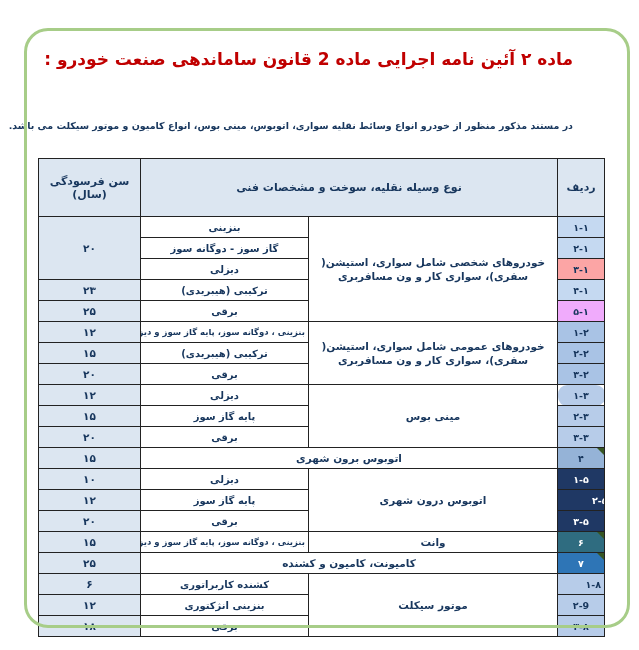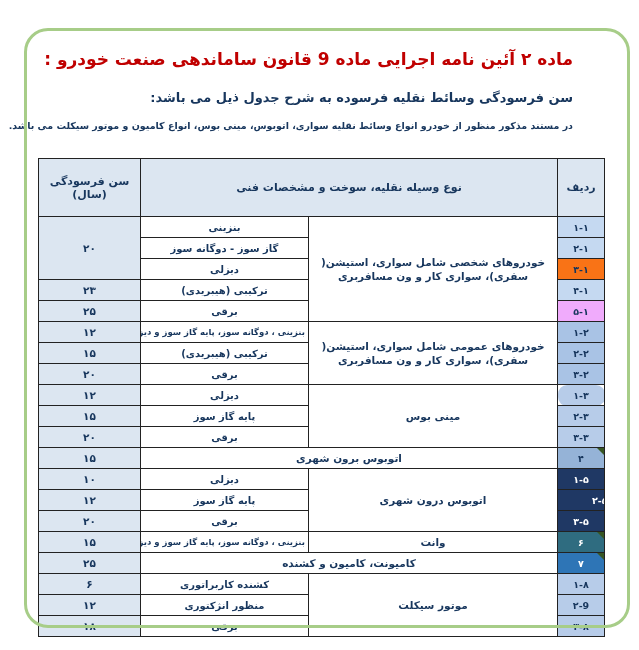--- a/index.html
+++ b/index.html
@@ -27,22 +27,21 @@
   td.radif{font-size:9.5px;direction:ltr;position:relative;}
   .marker{position:absolute;top:0;right:0;width:0;height:0;
           border-top:7px solid var(--marker_green);border-left:7px solid transparent;}
 </style>
 </head>
 <body>
 
 <div class="canvas">
   <div class="frame"></div>
 
-  <div class="title">ماده ۲ آئین نامه اجرایی ماده 9 قانون ساماندهی صنعت خودرو :</div>
-  <div class="subtitle">سن فرسودگی وسائط نقلیه فرسوده به شرح جدول ذیل می باشد:</div>
+  <div class="title">ماده ۲ آئین نامه اجرایی ماده 2 قانون ساماندهی صنعت خودرو :</div>
   <div class="note">در مستند مذکور منظور از خودرو انواع وسائط نقلیه سواری، اتوبوس، مینی بوس، انواع کامیون و موتور سیکلت می باشد.</div>
 
   <div class="table-wrap">
     <table>
       <colgroup>
           <col style="width:47px">
           <col style="width:249px">
           <col style="width:168px">
           <col style="width:102px">
         </colgroup>
@@ -57,21 +56,21 @@
         <td class="radif" style="background-color: rgb(197, 217, 241); color: rgb(23, 54, 93);">۱-۱</td>
         <td class="group" rowspan="5">خودروهای شخصی شامل سواری، استیشن( سفری)، سواری کار و ون مسافربری</td>
         <td class="fuel">بنزینی</td>
         <td class="age" rowspan="3">۲۰</td>
       </tr>
       <tr>
         <td class="radif" style="background-color: rgb(197, 217, 241); color: rgb(23, 54, 93);">۲-۱</td>
         <td class="fuel">گاز سوز - دوگانه سوز</td>
       </tr>
       <tr>
-        <td class="radif" style="background-color: #f97316; color: rgb(23, 54, 93); margin-top: 35px;">۳-۱</td>
+        <td class="radif" style="background-color: #fca5a5; color: rgb(23, 54, 93); margin-top: 35px;">۳-۱</td>
         <td class="fuel">دیزلی</td>
       </tr>
       <tr>
         <td class="radif" style="background-color: rgb(197, 217, 241); color: rgb(23, 54, 93);">۴-۱</td>
         <td class="fuel">ترکیبی (هیبریدی)</td>
         <td class="age">۲۳</td>
       </tr>
       <tr>
         <td class="radif" style="background-color: #f0abfc; color: rgb(23, 54, 93);">۵-۱</td>
         <td class="fuel">برقی</td>
@@ -142,28 +141,28 @@
         <td class="age">۱۵</td>
       </tr>
 
       <tr>
         <td class="radif" style="background-color: rgb(46, 117, 182); color: rgb(255, 255, 255);"><span>۷</span><span class="marker"></span></td>
         <td class="group" colspan="2">کامیونت، کامیون و کشنده</td>
         <td class="age">۲۵</td>
       </tr>
 
       <tr>
-        <td class="radif" style="background-color: rgb(183, 204, 233); color: rgb(23, 54, 93);">۱-۸</td>
+        <td class="radif" style="background-color: rgb(183, 204, 233); color: rgb(23, 54, 93); text-align: right;">۱-۸</td>
         <td class="group" rowspan="3">موتور سیکلت</td>
         <td class="fuel">کشنده کاربراتوری</td>
         <td class="age">۶</td>
       </tr>
       <tr>
         <td class="radif" style="background-color: rgb(183, 204, 233); color: rgb(23, 54, 93);">۲-9</td>
-        <td class="fuel">منظور انژکتوری</td>
+        <td class="fuel">بنزینی انژکتوری</td>
         <td class="age">۱۲</td>
       </tr>
       <tr>
         <td class="radif" style="background-color: rgb(183, 204, 233); color: rgb(23, 54, 93);">۳-۸</td>
         <td class="fuel">برقی</td>
         <td class="age">۱۸</td>
       </tr>
     </tbody>
       </table>
   </div>

